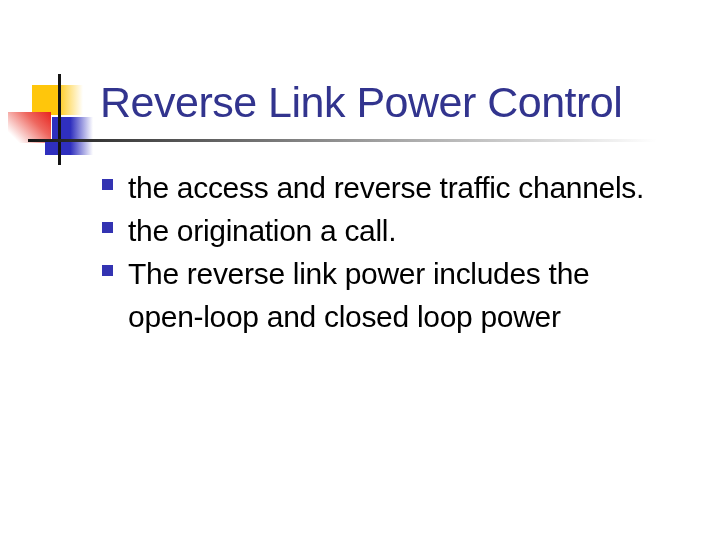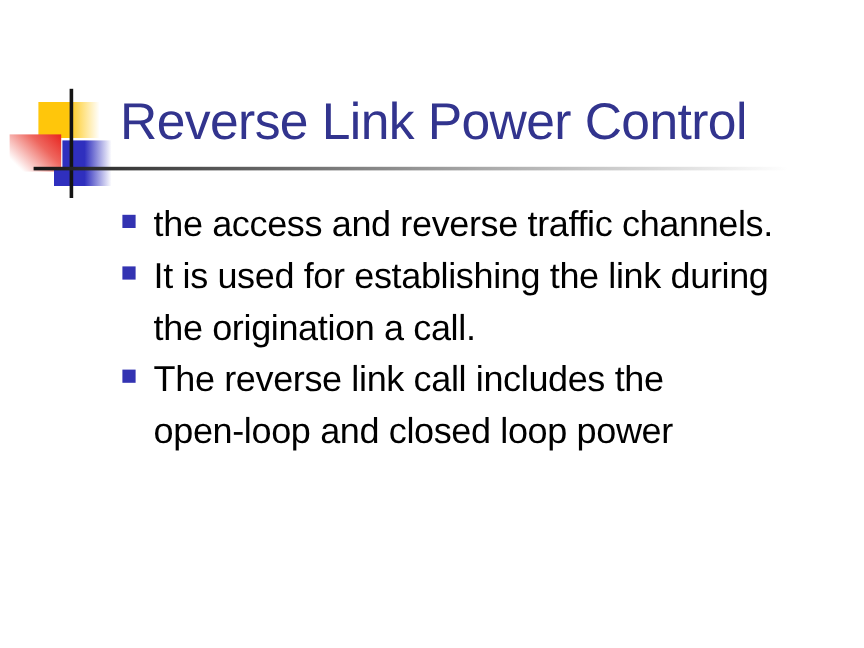--- a/index.html
+++ b/index.html
@@ -117,27 +117,26 @@
     <li class="bullet-item">
       <span class="marker"></span>
       <div class="bullet-text">
         <div class="line">the access and reverse traffic channels.</div>
       </div>
     </li>
 
     <li class="bullet-item">
       <span class="marker"></span>
       <div class="bullet-text">
-        <div class="line">It is used for establishing the link during</div>
         <div class="line">the origination a call.</div>
       </div>
     </li>
 
     <li class="bullet-item">
       <span class="marker"></span>
       <div class="bullet-text">
-        <div class="line">The reverse link call includes the</div>
+        <div class="line">The reverse link power includes the</div>
         <div class="line">open-loop and closed loop power</div>
       </div>
     </li>
 
   </ul>
 </div>
 
 </body></html>

